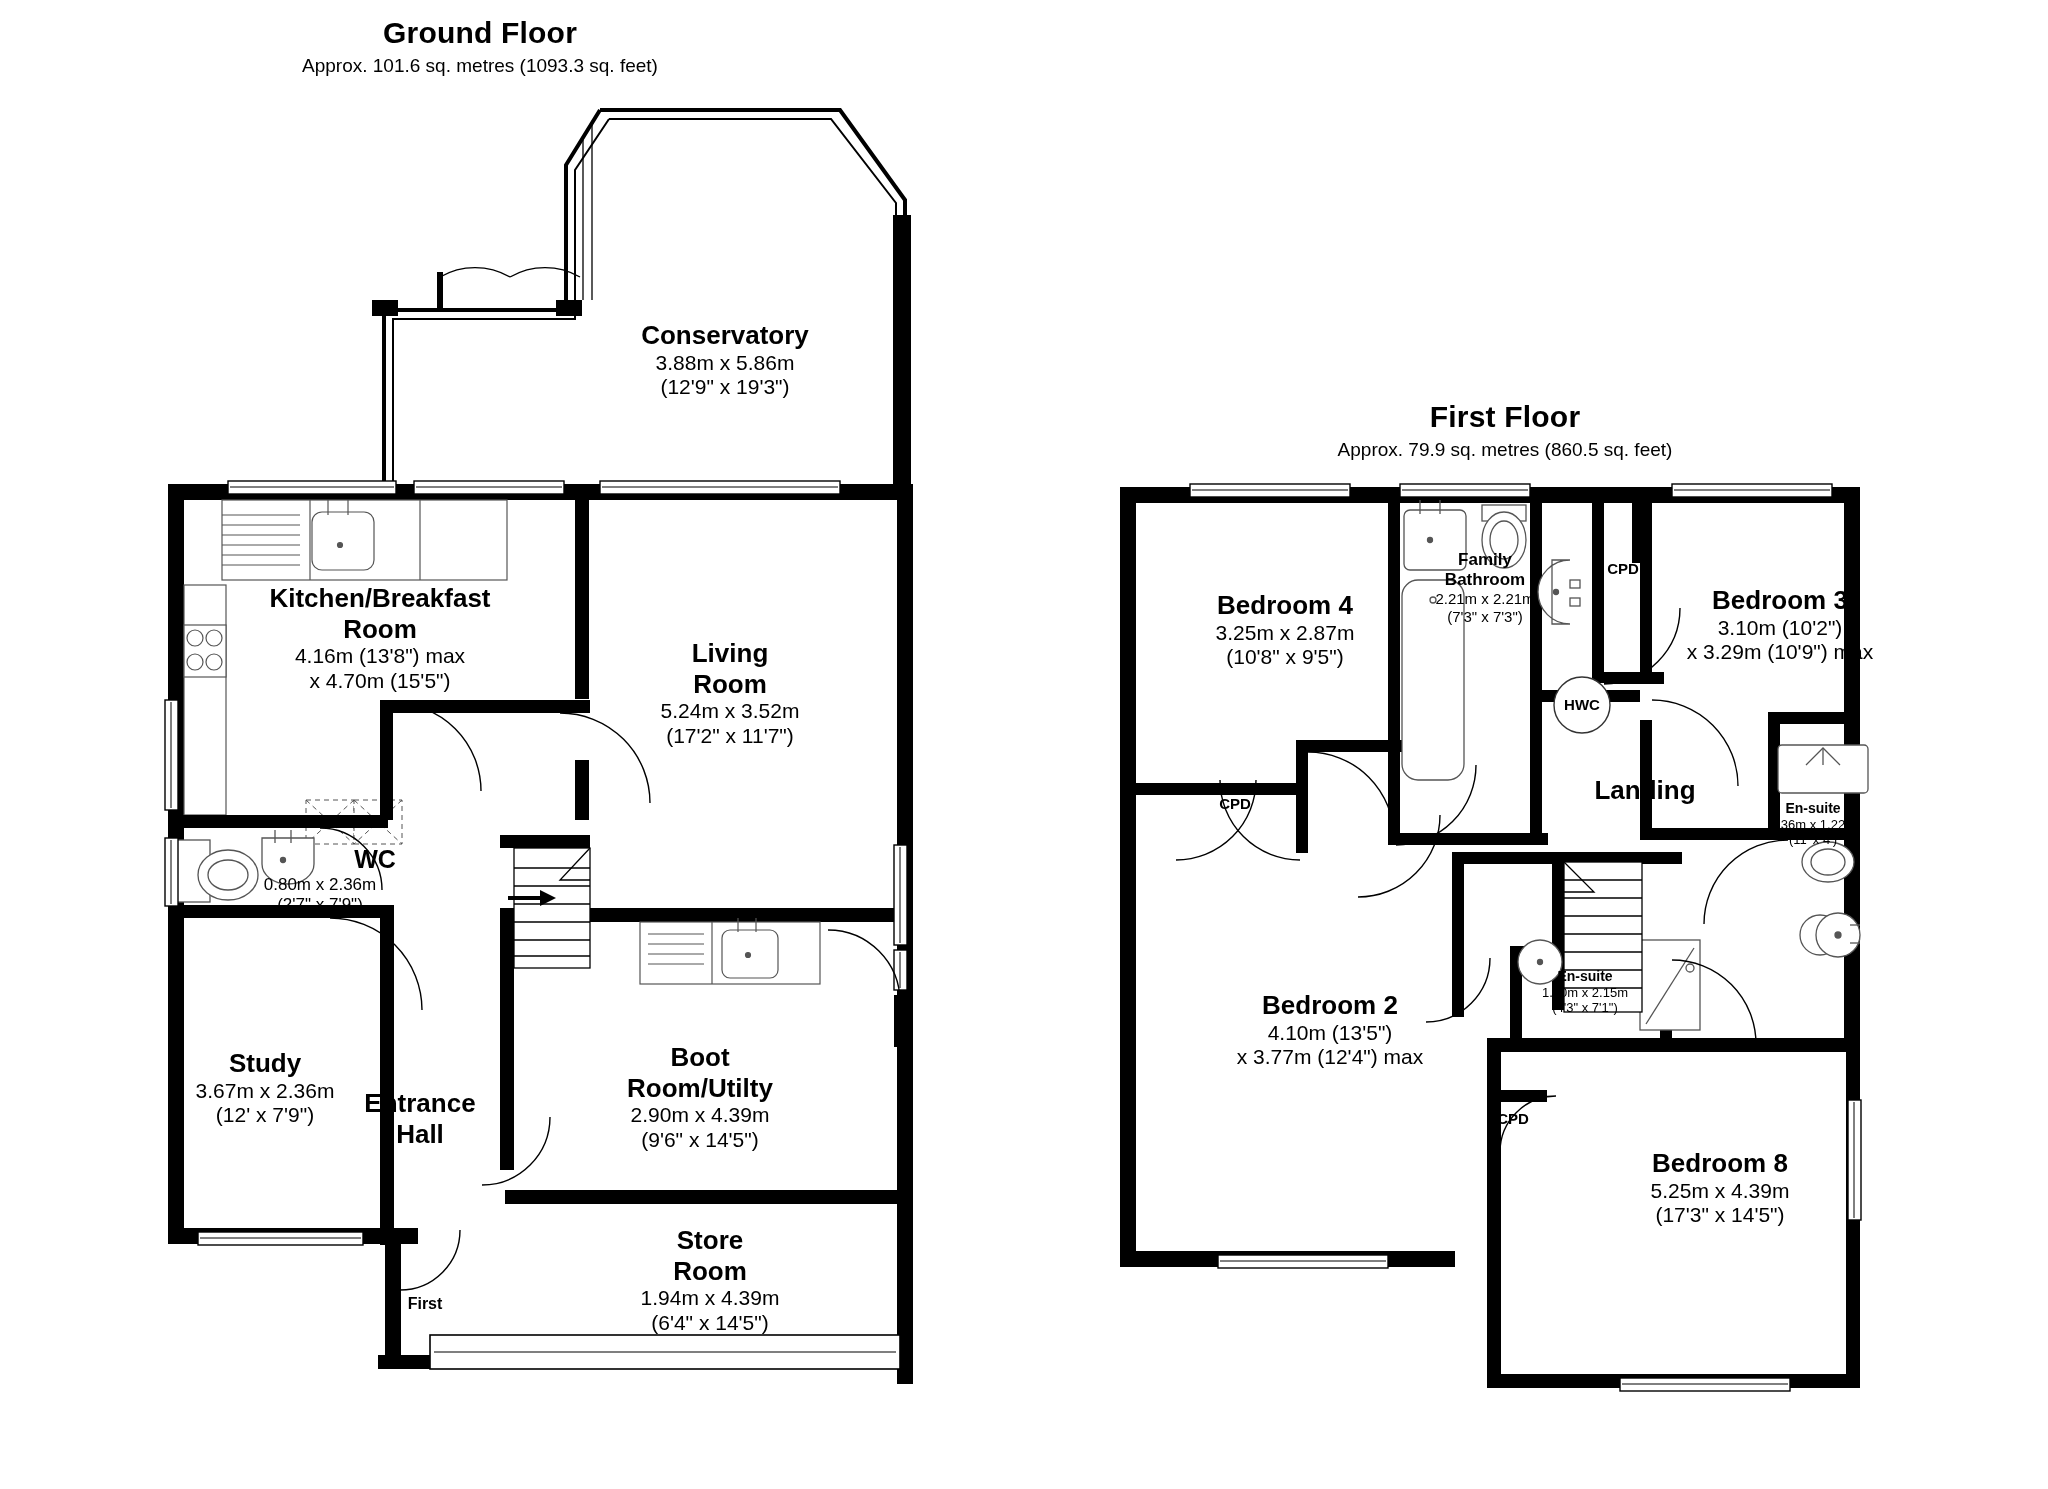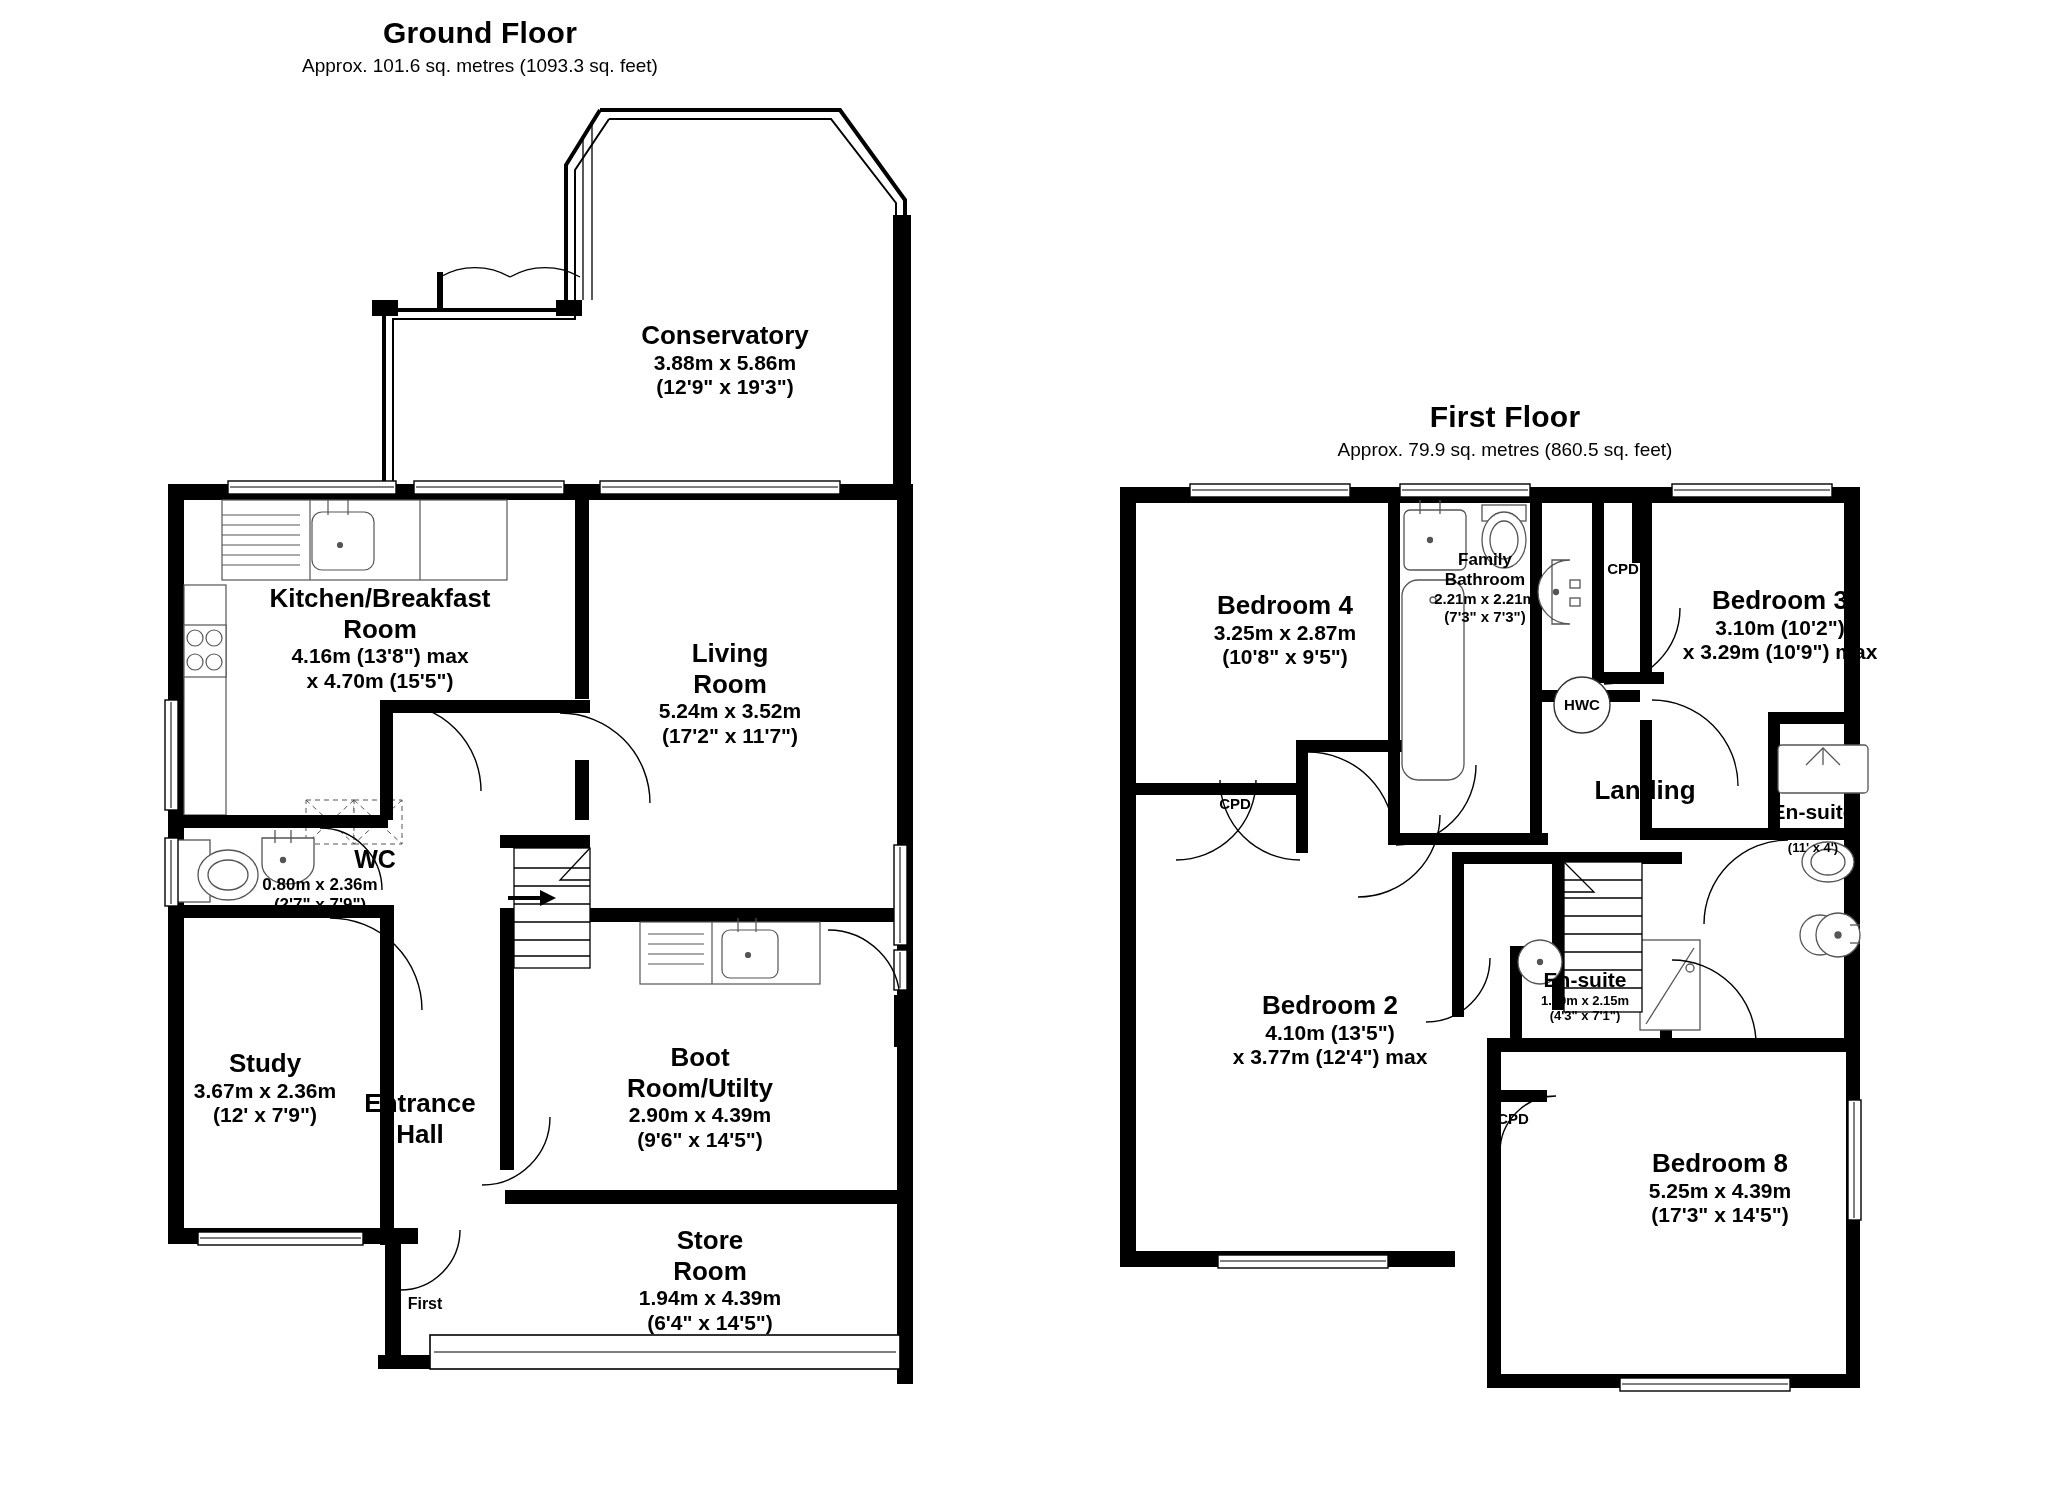--- a/index.html
+++ b/index.html
@@ -3,24 +3,24 @@
 <meta charset="utf-8">
 <style>
   html,body{margin:0;padding:0;background:#fff;}
   body{width:2048px;height:1489px;position:relative;font-family:"Liberation Sans",sans-serif;color:#000;overflow:hidden;}
   .plan{position:absolute;left:0;top:0;width:2048px;height:1489px;padding-left:8px;}
   .hdr{position:absolute;text-align:center;}
   .hdr .t{font-size:30px;font-weight:bold;letter-spacing:.2px;line-height:1.15;}
   .hdr .s{font-size:19px;font-weight:normal;line-height:1.3;margin-top:3px;}
   .lbl{position:absolute;text-align:center;line-height:1.18;white-space:nowrap;}
   .lbl .n{font-size:26px;font-weight:bold;display:block;text-align:center;}
-  .lbl .d{font-size:21px;font-weight:bold;display:block;}
+  .lbl .d{font-size:21px;font-weight:normal;display:block;}
   .lbl.sm .n{font-size:17px;}
   .lbl.sm .d{font-size:15px;}
-  .lbl.xs .n{font-size:21px;}
+  .lbl.xs .n{font-size:14px;}
   .lbl.xs .d{font-size:13px;}
   .lbl.cpd .n{font-size:15px;font-weight:bold;}
   .lbl.porch .n{font-size:16px;font-weight:bold;}
   .lbl.wc .n{font-size:25px;font-weight:bold;}
   .lbl.wc .d{font-size:17px;}
   .foot{position:absolute;text-align:center;width:100%;left:0;}
   .foot .ta{font-size:23px;line-height:1.25;}
   .foot .addr{font-size:27px;font-weight:bold;line-height:1.3;}
   svg{position:absolute;left:0;top:0;}
 </style>

